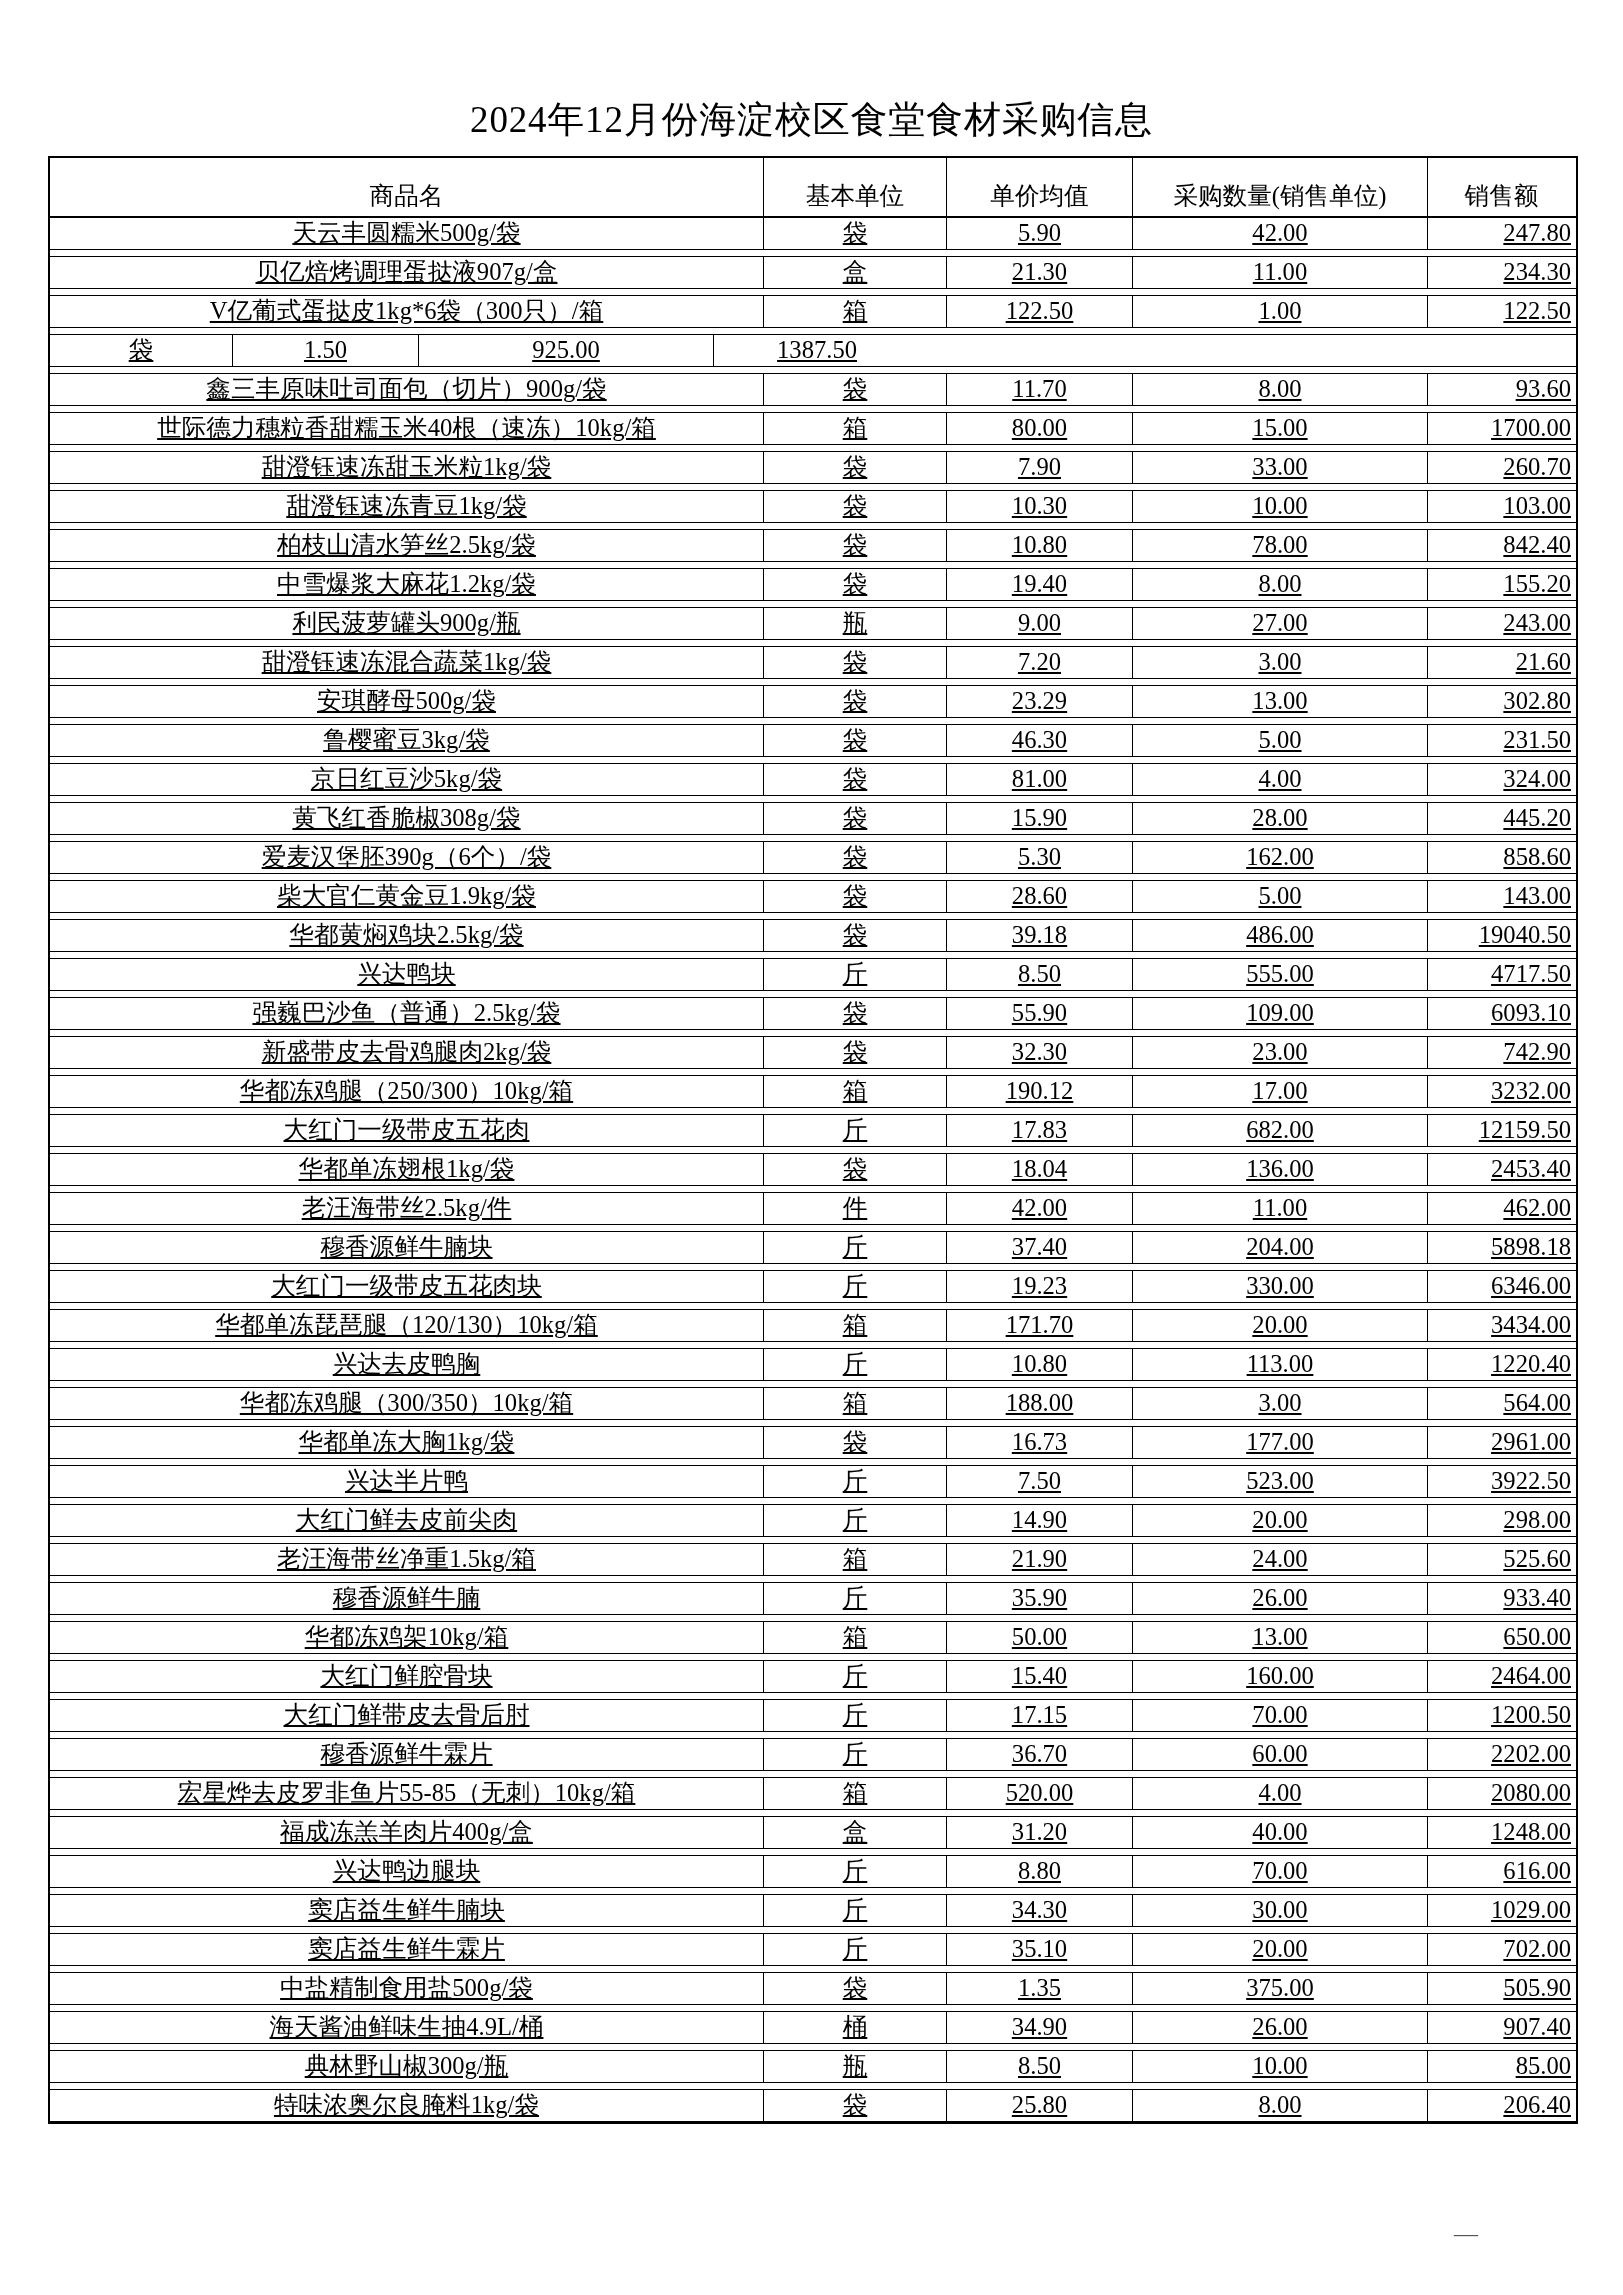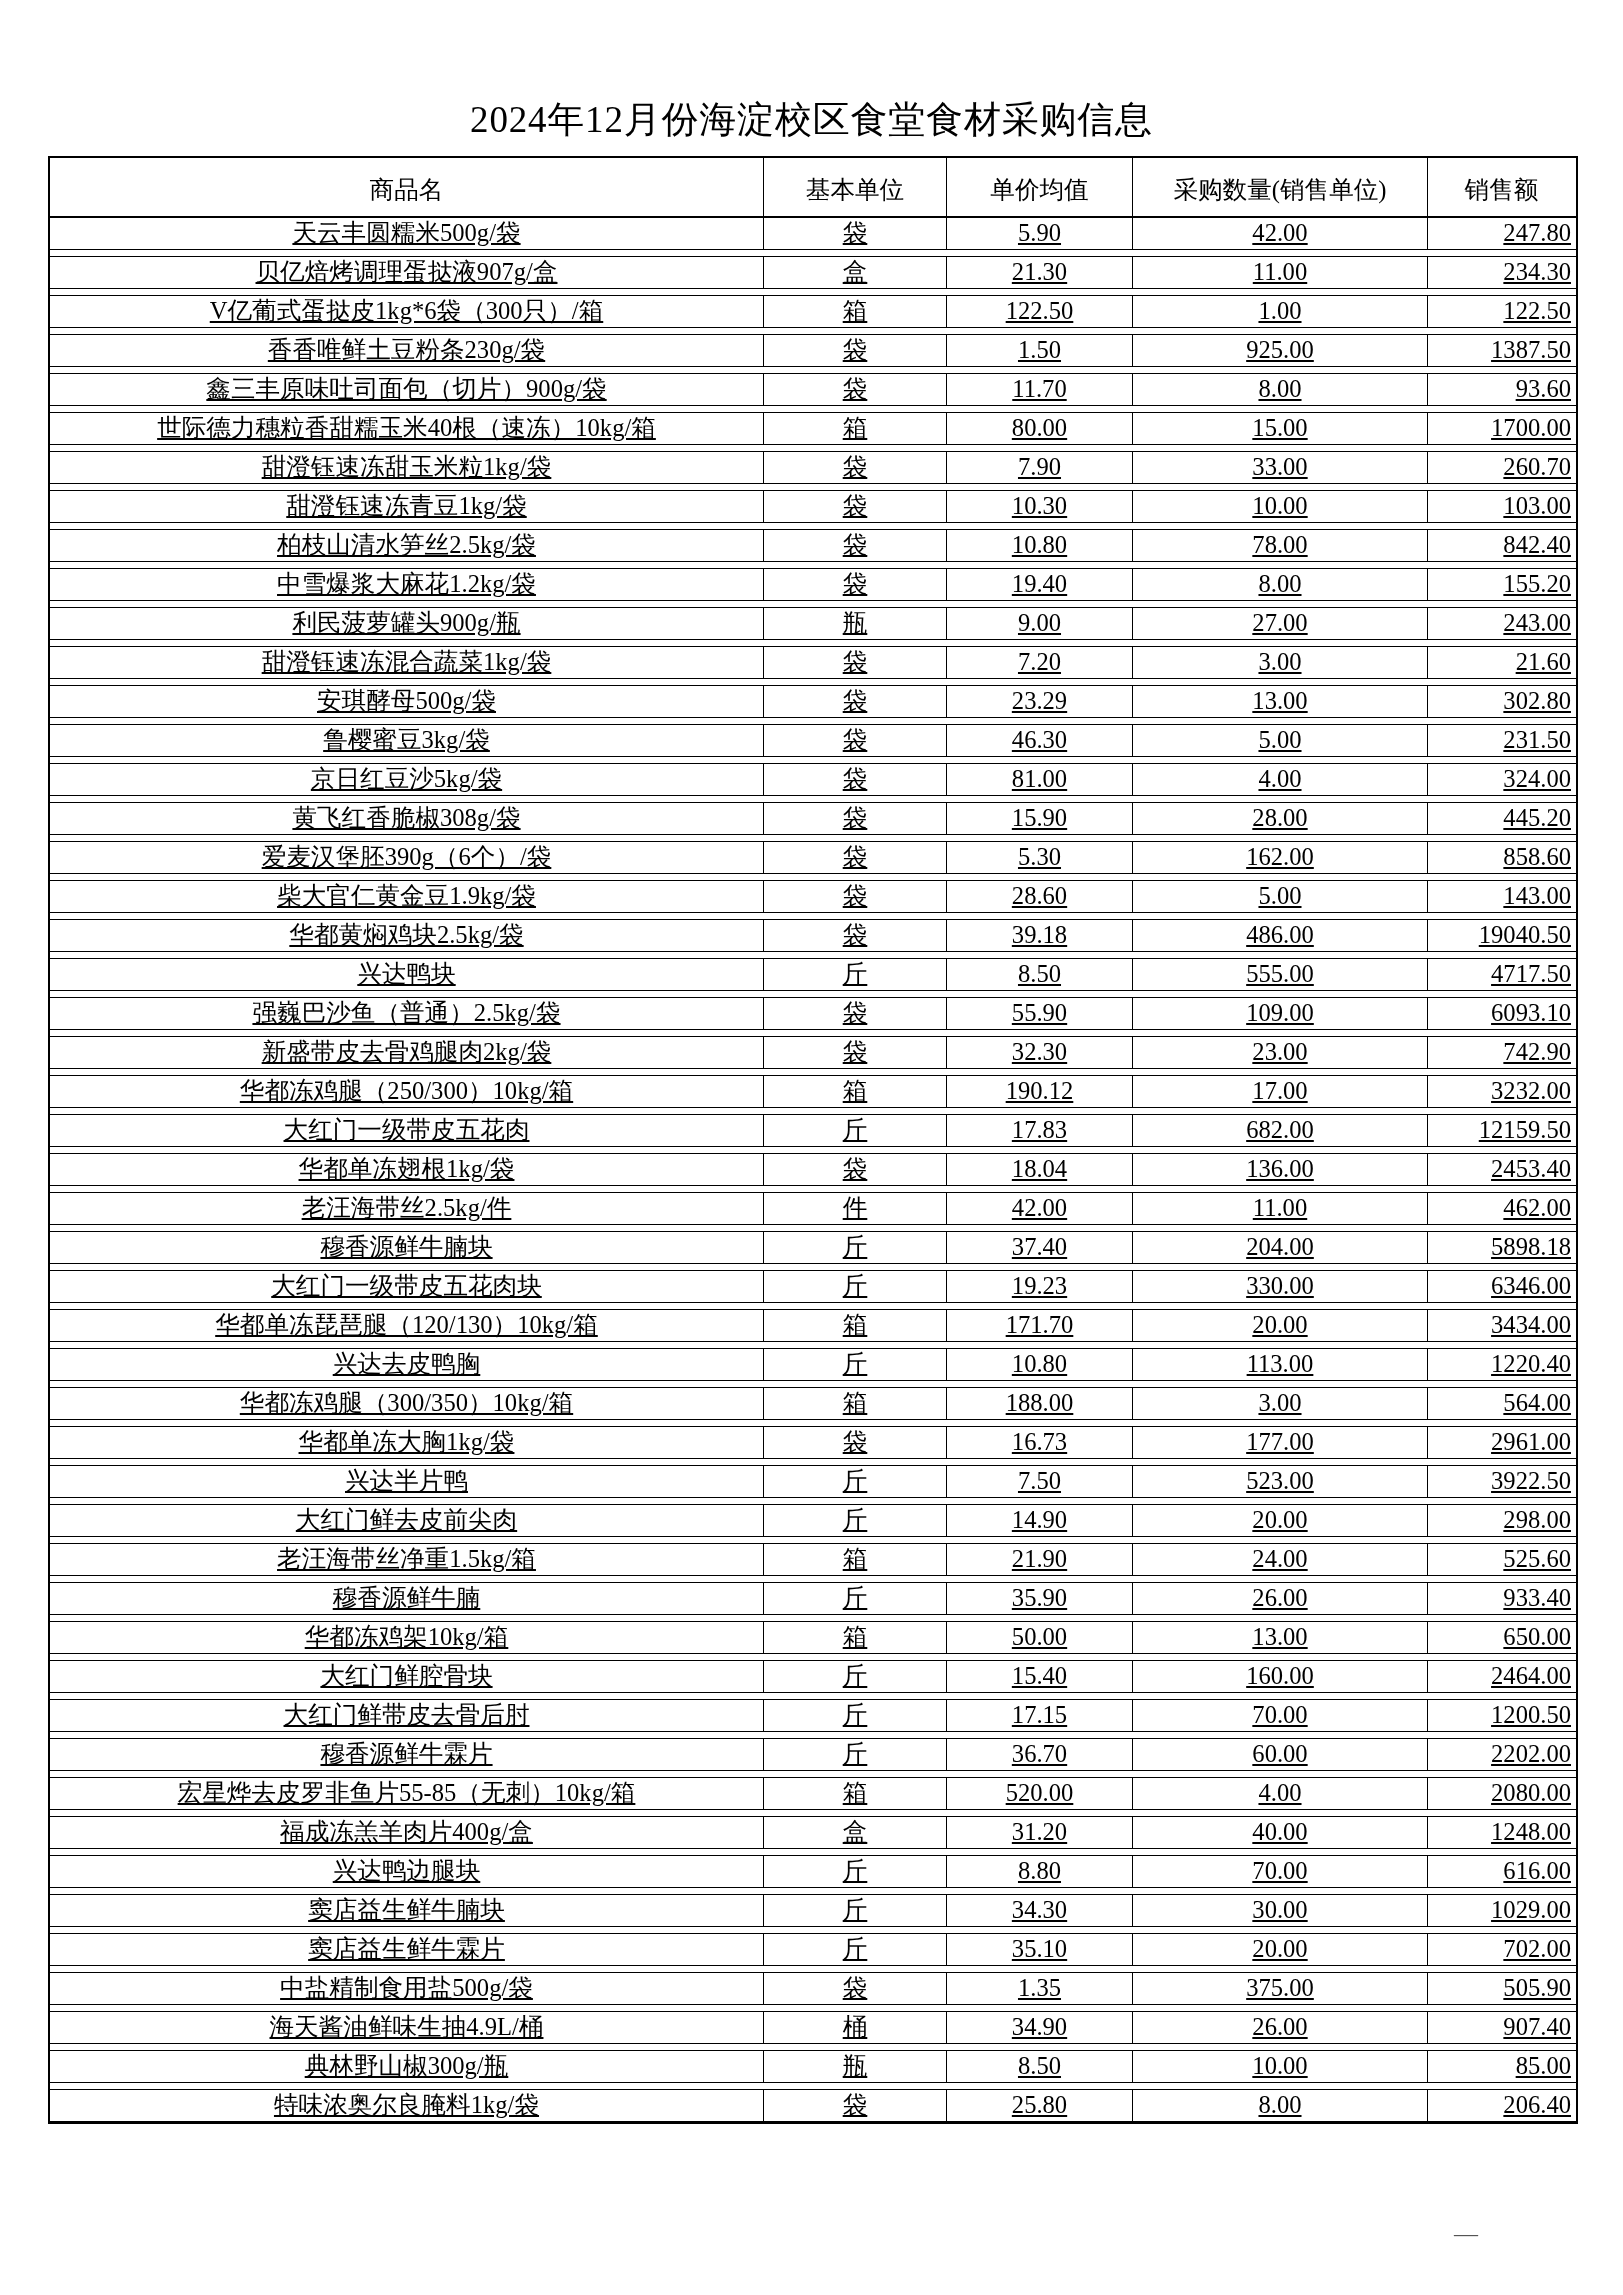--- a/index.html
+++ b/index.html
@@ -23,21 +23,21 @@
     box-sizing:border-box;display:flex;align-items:center;justify-content:center;
     font-size:24.6px;line-height:1;border-right:1.6px solid #000;
     overflow:hidden;white-space:nowrap;
   }
   .cell:last-child{border-right:none;}
   .c0{width:714px;}
   .c1{width:183px;}
   .c2{width:186px;}
   .c3{width:295px;}
   .c4{width:147px;justify-content:flex-end;padding-right:4px;}
-  .header-row .cell{align-items:flex-end;padding-bottom:13px;}
+  .header-row .cell{align-items:flex-end;padding-bottom:7px;}
   .header-row .c4{justify-content:center;padding-right:0;}
   .footer-dash{
     position:absolute;left:1450px;top:2217px;width:32px;height:32px;
     color:#555;font-size:24px;line-height:32px;text-align:center;
   }
 </style>
 </head>
 <body>
 
 <div class="title">2024年12月份海淀校区食堂食材采购信息</div>
@@ -66,21 +66,20 @@
         <div class="cell c4">234.30</div>
       </div>
       <div class="row">
         <div class="cell c0">V亿葡式蛋挞皮1kg*6袋（300只）/箱</div>
         <div class="cell c1">箱</div>
         <div class="cell c2">122.50</div>
         <div class="cell c3">1.00</div>
         <div class="cell c4">122.50</div>
       </div>
       <div class="row">
-        <div class="cell c0">香香唯鲜土豆粉条230g/袋</div>
         <div class="cell c1">袋</div>
         <div class="cell c2">1.50</div>
         <div class="cell c3">925.00</div>
         <div class="cell c4">1387.50</div>
       </div>
       <div class="row">
         <div class="cell c0">鑫三丰原味吐司面包（切片）900g/袋</div>
         <div class="cell c1">袋</div>
         <div class="cell c2">11.70</div>
         <div class="cell c3">8.00</div>

